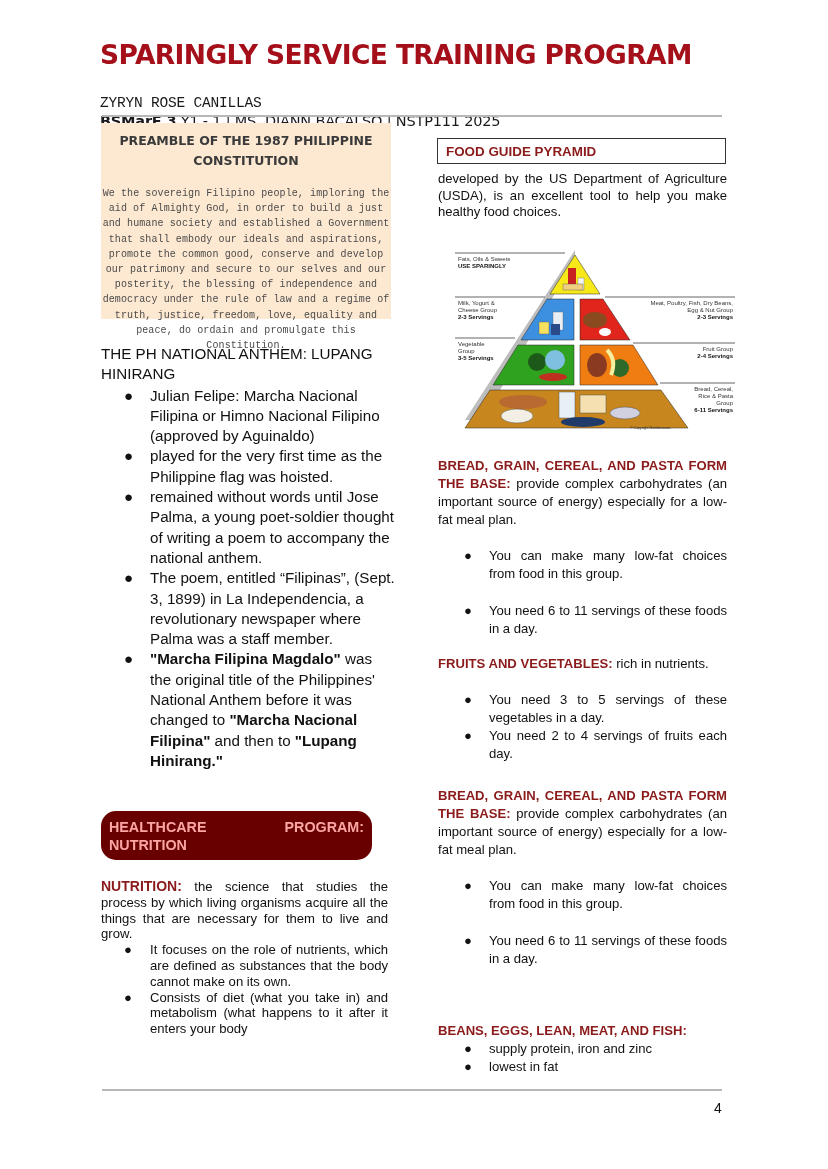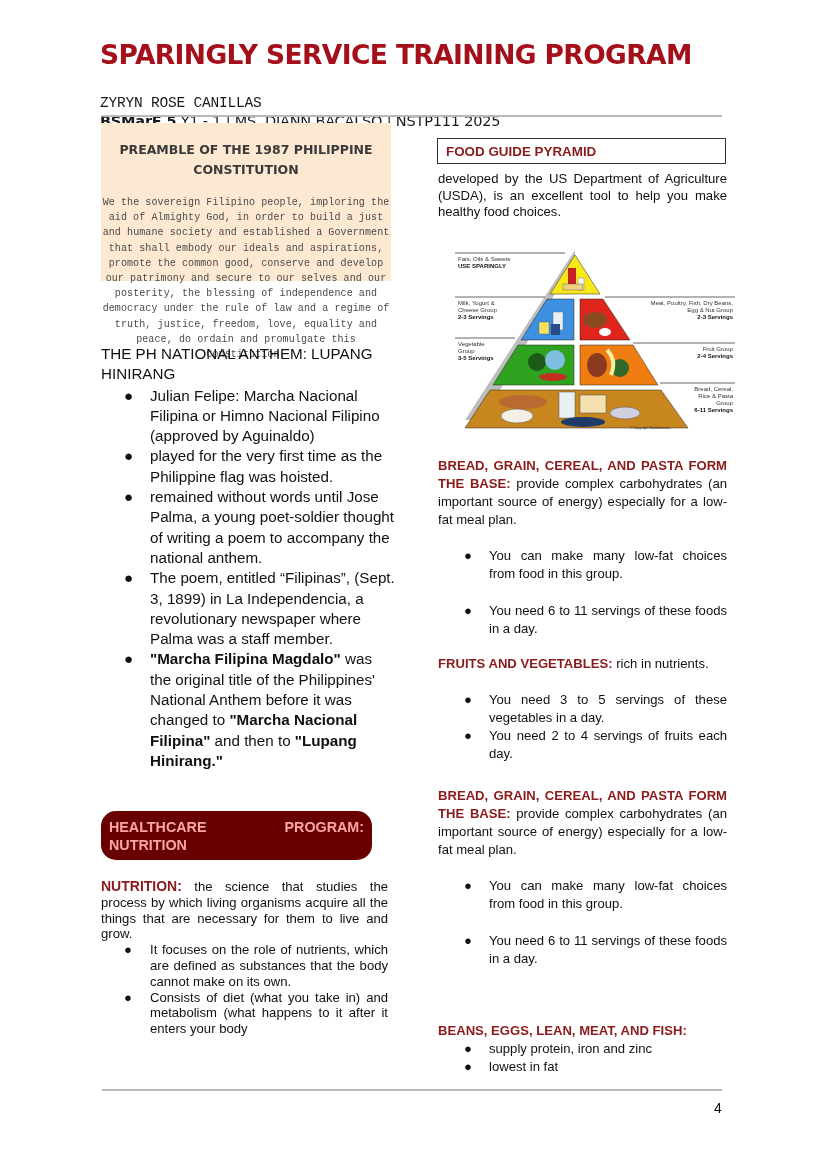--- a/index.html
+++ b/index.html
@@ -9,21 +9,21 @@
     .header { position: absolute; left: 100px; top: 40px; width: 630px; }
     .title { font-family: "DejaVu Sans", sans-serif; font-weight: bold; font-size: 26.5px; color: #a50f1a; letter-spacing: -0.6px; line-height: 30px; }
     .subname { font-family: Liberation Mono, monospace; font-size: 14.5px; color: #1a1a1a; line-height: 17px; letter-spacing: -0.2px; margin-top: 25px; }
     .subline { font-family: "DejaVu Sans", sans-serif; font-size: 14.5px; color: #1a1a1a; line-height: 19px; letter-spacing: -0.2px; }
     .subline b { font-weight: bold; }
     .rule-top { position: absolute; left: 102px; top: 115px; width: 620px; height: 2px; background: #b8b8b8; }
     .rule-bottom { position: absolute; left: 102px; top: 1089px; width: 620px; height: 2px; background: #b8b8b8; }
     .page-num { position: absolute; left: 714px; top: 1100px; font-size: 14px; color: #111; }
 
     
-    .preamble { position: absolute; left: 101px; top: 123px; width: 290px; height: 158px; background: #fde9d2; padding-top: 17px; }
+    .preamble { position: absolute; left: 101px; top: 123px; width: 290px; height: 196px; background: #fde9d2; padding-top: 8px; }
     .preamble h3 { font-family: "DejaVu Sans", sans-serif; font-size: 12.5px; font-weight: bold; color: #3a3a3a; text-align: center; line-height: 20px; padding: 0 10px; }
     .preamble p { font-family: Liberation Mono, monospace; font-size: 10px; color: #4a4a4a; text-align: center; line-height: 15.2px; margin-top: 15px; letter-spacing: 0.1px; }
 
     .anthem { position: absolute; left: 101px; top: 344px; width: 295px; font-size: 15.2px; line-height: 20.3px; color: #111; }
     .anthem h4 { font-weight: normal; }
     .anthem ul { list-style: none; margin-top: 1px; }
     .anthem li { position: relative; padding-left: 49px; }
     .anthem li .dot { position: absolute; left: 23px; top: 0; }
 
     .hc-box { position: absolute; left: 101px; top: 811px; width: 271px; height: 49px; background: #690000; color: #fca5a5; font-weight: bold; font-size: 14.3px; line-height: 18px; padding: 7px 8px; text-align: justify; text-align-last: left; border-radius: 15px; }
@@ -50,21 +50,21 @@
     .rsec li { position: relative; padding-left: 51px; text-align: justify; }
     .rsec li .dot { position: absolute; left: 26px; top: 0; }
     .rsec .gap { height: 18px; }
   </style>
 </head>
 <body>
 
 <div class="header">
   <div class="title">SPARINGLY SERVICE TRAINING PROGRAM</div>
   <div class="subname">ZYRYN ROSE CANILLAS</div>
-  <div class="subline"><b>BSMarE 5</b><span> Y1 - 1 | MS. DIANN BACALSO | NSTP111 2025</span></div>
+  <div class="subline"><b>BSMarE 3</b><span> Y1 - 1 | MS. DIANN BACALSO | NSTP111 2025</span></div>
 </div>
 <div class="rule-top"></div>
 
 <div class="preamble">
   <h3>PREAMBLE OF THE 1987 PHILIPPINE CONSTITUTION</h3>
   <p>We the sovereign Filipino people, imploring the aid of Almighty God, in order to build a just and humane society and established a Government that shall embody our ideals and aspirations, promote the common good, conserve and develop our patrimony and secure to our selves and our posterity, the blessing of independence and democracy under the rule of law and a regime of truth, justice, freedom, love, equality and peace, do ordain and promulgate this Constitution.</p>
 </div>
 
 <div class="anthem">
   <h4>THE PH NATIONAL ANTHEM: LUPANG HINIRANG</h4>

